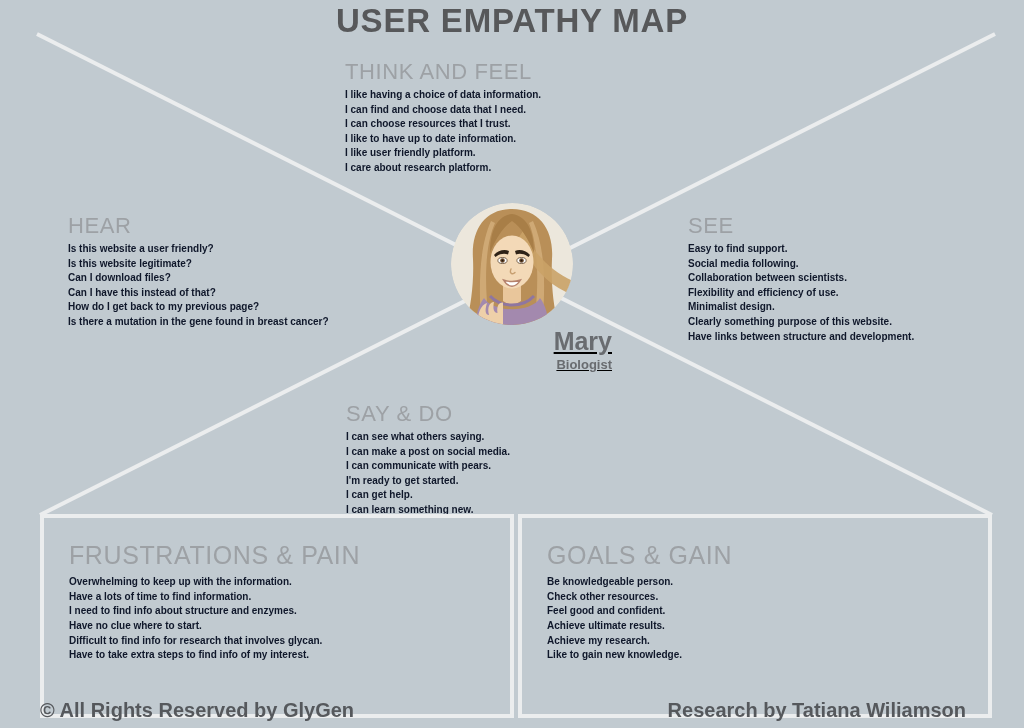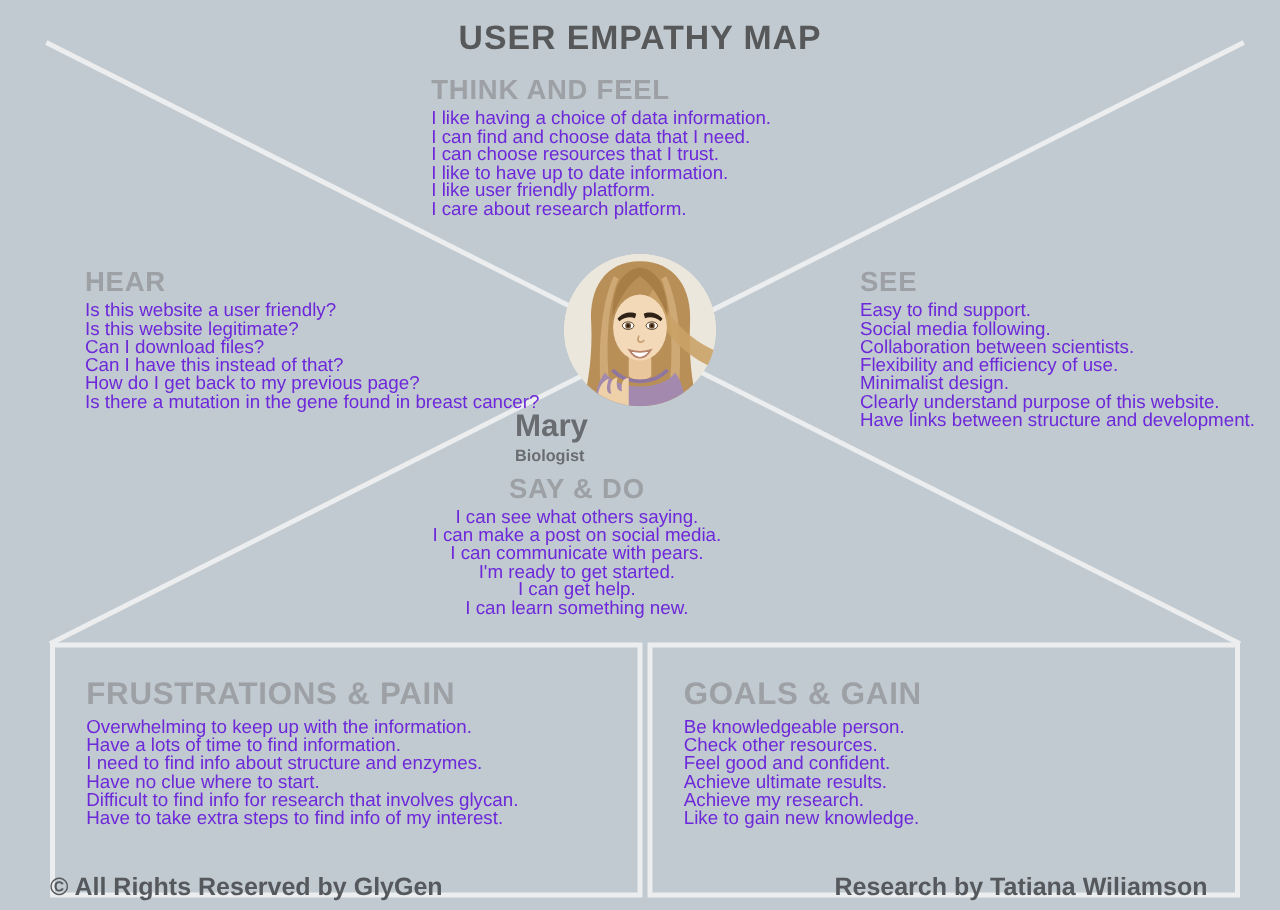--- a/index.html
+++ b/index.html
@@ -9,51 +9,51 @@
   }
   #canvas{
     position:relative;
     width:1024px;height:728px;
     background:#c1cad0;
     overflow:hidden;
   }
   #diagonals{position:absolute;left:0;top:0;z-index:1;}
   .section{position:absolute;z-index:2;}
   .section-heading{
-    font-size:22px;font-weight:bold;color:#9da1a5;
+    font-size:22px;font-weight:normal;color:#9da1a5;
     letter-spacing:0.6px;margin:0 0 5px 0;line-height:1.05;
     white-space:nowrap;
   }
-  .statements{font-size:15px;font-weight:normal;color:#6d28d9;line-height:14.6px;white-space:nowrap;}
+  .statements{font-size:10px;font-weight:bold;color:#0f172a;line-height:14.6px;white-space:nowrap;}
   #page-title{
-    position:absolute;top:15px;left:0;width:100%;text-align:center;
-    font-size:27px;font-weight:bold;color:#57585a;letter-spacing:0.8px;z-index:2;
+    position:absolute;top:2px;left:0;width:100%;text-align:center;
+    font-size:33px;font-weight:bold;color:#57585a;letter-spacing:0.8px;z-index:2;
   }
   .box{
     position:absolute;top:514px;height:204px;width:474px;
     border:4px solid #ebedee;box-sizing:border-box;z-index:2;
   }
   .box .inner{padding:24px 0 0 25px;}
   .box .section-heading{font-size:25px;margin-bottom:7px;}
   #frustrations-box{left:40px;}
   #goals-box{left:518px;}
-  #persona{position:absolute;left:412px;top:203px;width:200px;text-align:left;z-index:3;}
+  #persona{position:absolute;left:412px;top:203px;width:200px;text-align:right;z-index:3;text-decoration:underline;}
   #avatar-circle{width:122px;height:122px;margin:0 auto;display:block;}
   #persona-name{font-size:25px;font-weight:bold;color:#696c70;margin-top:4px;line-height:1.0;}
   #persona-role{font-size:13px;font-weight:bold;color:#696c70;margin-top:3px;}
   .footer-text{
     position:absolute;top:699px;font-size:20px;font-weight:bold;color:#55585c;z-index:2;white-space:nowrap;
   }
   #footer-left{left:40px;}
   #footer-right{right:58px;}
   
   #sec-think{left:345px;top:60px;}
   #sec-hear{left:68px;top:214px;}
   #sec-see{left:688px;top:214px;}
-  #sec-say{left:346px;top:379px;text-align:center;}
+  #sec-say{left:346px;top:402px;}
 </style>
 </head>
 <body>
 
 <div id="canvas">
 
   <svg id="diagonals" width="1024" height="728" aria-hidden="true">
     <line x1="37" y1="34" x2="992" y2="515" stroke="#ebedee" stroke-width="4"></line>
     <line x1="995" y1="34" x2="40" y2="515" stroke="#ebedee" stroke-width="4"></line>
   </svg>
@@ -85,21 +85,21 @@
   </div>
 
   <div class="section" id="sec-see">
     <div class="section-heading">SEE</div>
     <div class="statements">
         <div>Easy to find support.</div>
         <div>Social media following.</div>
         <div>Collaboration between scientists.</div>
         <div>Flexibility and efficiency of use.</div>
         <div>Minimalist design.</div>
-        <div>Clearly understand purpose of this website.</div>
+        <div>Clearly something purpose of this website.</div>
         <div>Have links between structure and development.</div>
       </div>
   </div>
 
   <div class="section" id="sec-say">
     <div class="section-heading">SAY &amp; DO</div>
     <div class="statements">
         <div>I can see what others saying.</div>
         <div>I can make a post on social media.</div>
         <div>I can communicate with pears.</div>

